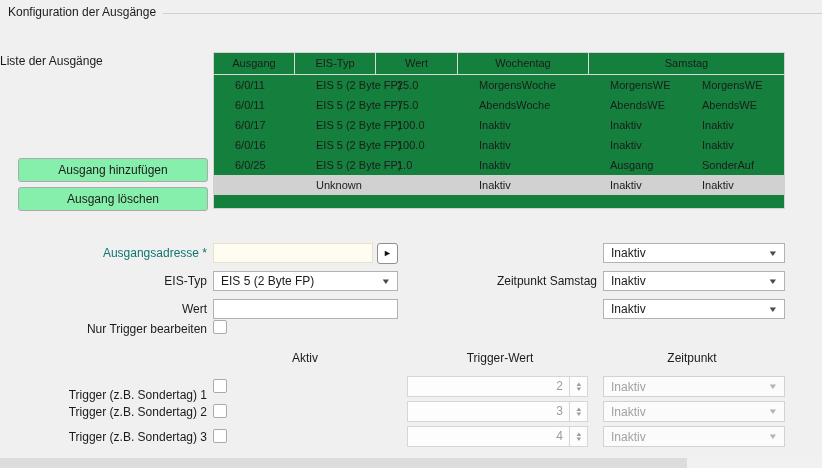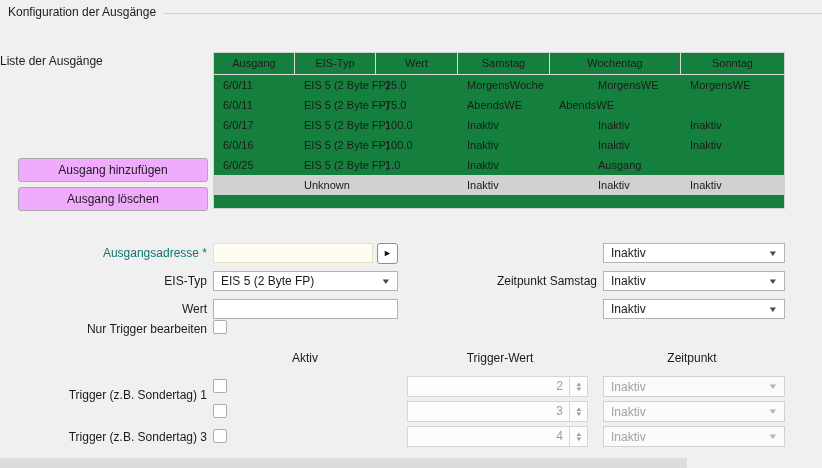--- a/index.html
+++ b/index.html
@@ -12,23 +12,23 @@
   .list-lbl{left:0;width:207px;text-align:left;top:54px}
 
   .table{position:absolute;left:213px;top:52px;width:572px;height:157px;background:#15803d;
     border:1px solid #d2d2d2;box-sizing:border-box;font-size:11px}
   .thead{display:flex;height:21px;border-bottom:1px solid #d9d9d9}
   .th{box-sizing:border-box;border-right:1px solid #d9d9d9;text-align:center;line-height:20px;white-space:nowrap;cursor:default}
   .th:last-child{border-right:none;flex:1}
   .c0{width:81px}.c1{width:81px}.c2{width:82px}.c3{width:131px}.c4{width:92px}.c5{width:103px}
   .tr{display:flex;height:20px;line-height:20px}
   .tr.sel{background:#d1d1d1}
-  .td{box-sizing:border-box;padding-left:9px;white-space:nowrap;overflow:visible}
-
-  .btn{position:absolute;left:18px;width:190px;height:24px;background:#f0abfc;border:1px solid #ababab;
+  .td{box-sizing:border-box;padding-left:21px;white-space:nowrap;overflow:visible}
+
+  .btn{position:absolute;left:18px;width:190px;height:24px;background:#86efac;border:1px solid #ababab;
     border-radius:3px;font-family:"Liberation Sans",sans-serif;font-size:12px;color:#1b1b1b;cursor:pointer}
   .b1{top:158px}.b2{top:187px}
 
   .form-lbl{position:absolute;left:0;width:207px;text-align:right;white-space:nowrap}
   .fl1{top:246px}.fl2{top:274px}.fl3{top:302px}.fl4{top:322px}
   .req{color:#0f766e}
   .form-lbl-r{position:absolute;left:380px;width:217px;text-align:right;white-space:nowrap}
   .rl1{top:246px}.rl2{top:274px}.rl3{top:302px}
 
   .tinput{position:absolute;box-sizing:border-box;height:20px;background:#fff;border:1px solid #b2b2b2;
@@ -83,36 +83,36 @@
   <div class="group-title">Konfiguration der Ausgänge</div>
   <div class="group-line"></div>
 
   <div class="lbl list-lbl">Liste der Ausgänge</div>
 
   <div class="table">
     <div class="thead">
       <div class="th c0">Ausgang</div>
       <div class="th c1">EIS-Typ</div>
       <div class="th c2">Wert</div>
+      <div class="th c3">Wochentag</div>
       <div class="th c4">Samstag</div>
-      <div class="th c3">Wochentag</div>
-      <div class="th c5">Sonntag</div>
     </div>
     <div class="tr">
       <div class="td c0">6/0/11</div>
       <div class="td c1">EIS 5 (2 Byte FP)</div>
       <div class="td c2">25.0</div>
       <div class="td c3">MorgensWoche</div>
       <div class="td c4">MorgensWE</div>
       <div class="td c5">MorgensWE</div>
     </div>
     <div class="tr">
       <div class="td c0">6/0/11</div>
       <div class="td c1">EIS 5 (2 Byte FP)</div>
       <div class="td c2">75.0</div>
+      <div class="td c3">AbendsWoche</div>
       <div class="td c4">AbendsWE</div>
       <div class="td c5">AbendsWE</div>
     </div>
     <div class="tr">
       <div class="td c0">6/0/17</div>
       <div class="td c1">EIS 5 (2 Byte FP)</div>
       <div class="td c2">100.0</div>
       <div class="td c3">Inaktiv</div>
       <div class="td c4">Inaktiv</div>
       <div class="td c5">Inaktiv</div>
@@ -124,20 +124,21 @@
       <div class="td c3">Inaktiv</div>
       <div class="td c4">Inaktiv</div>
       <div class="td c5">Inaktiv</div>
     </div>
     <div class="tr">
       <div class="td c0">6/0/25</div>
       <div class="td c1">EIS 5 (2 Byte FP)</div>
       <div class="td c2">1.0</div>
       <div class="td c3">Inaktiv</div>
       <div class="td c4">Ausgang</div>
+      <div class="td c5">SonderAuf</div>
     </div>
     <div class="tr sel">
       <div class="td c0"></div>
       <div class="td c1">Unknown</div>
       <div class="td c2"></div>
       <div class="td c3">Inaktiv</div>
       <div class="td c4">Inaktiv</div>
       <div class="td c5">Inaktiv</div>
     </div>
   </div>
@@ -188,20 +189,21 @@
     <span class="btns">
         <span>▲</span>
         <span>▼</span>
       </span>
   </div>
   <div class="select disabled zd1">
     <span>Inaktiv</span>
     <span class="arr">▼</span>
   </div>
 
+  <div class="trig-lbl tl2">Trigger (z.B. Sondertag) 2</div>
   <div class="checkbox cb2"></div>
   <div class="spin sp2">
     <span class="v">3</span>
     <span class="btns">
         <span>▲</span>
         <span>▼</span>
       </span>
   </div>
   <div class="select disabled zd2">
     <span>Inaktiv</span>

